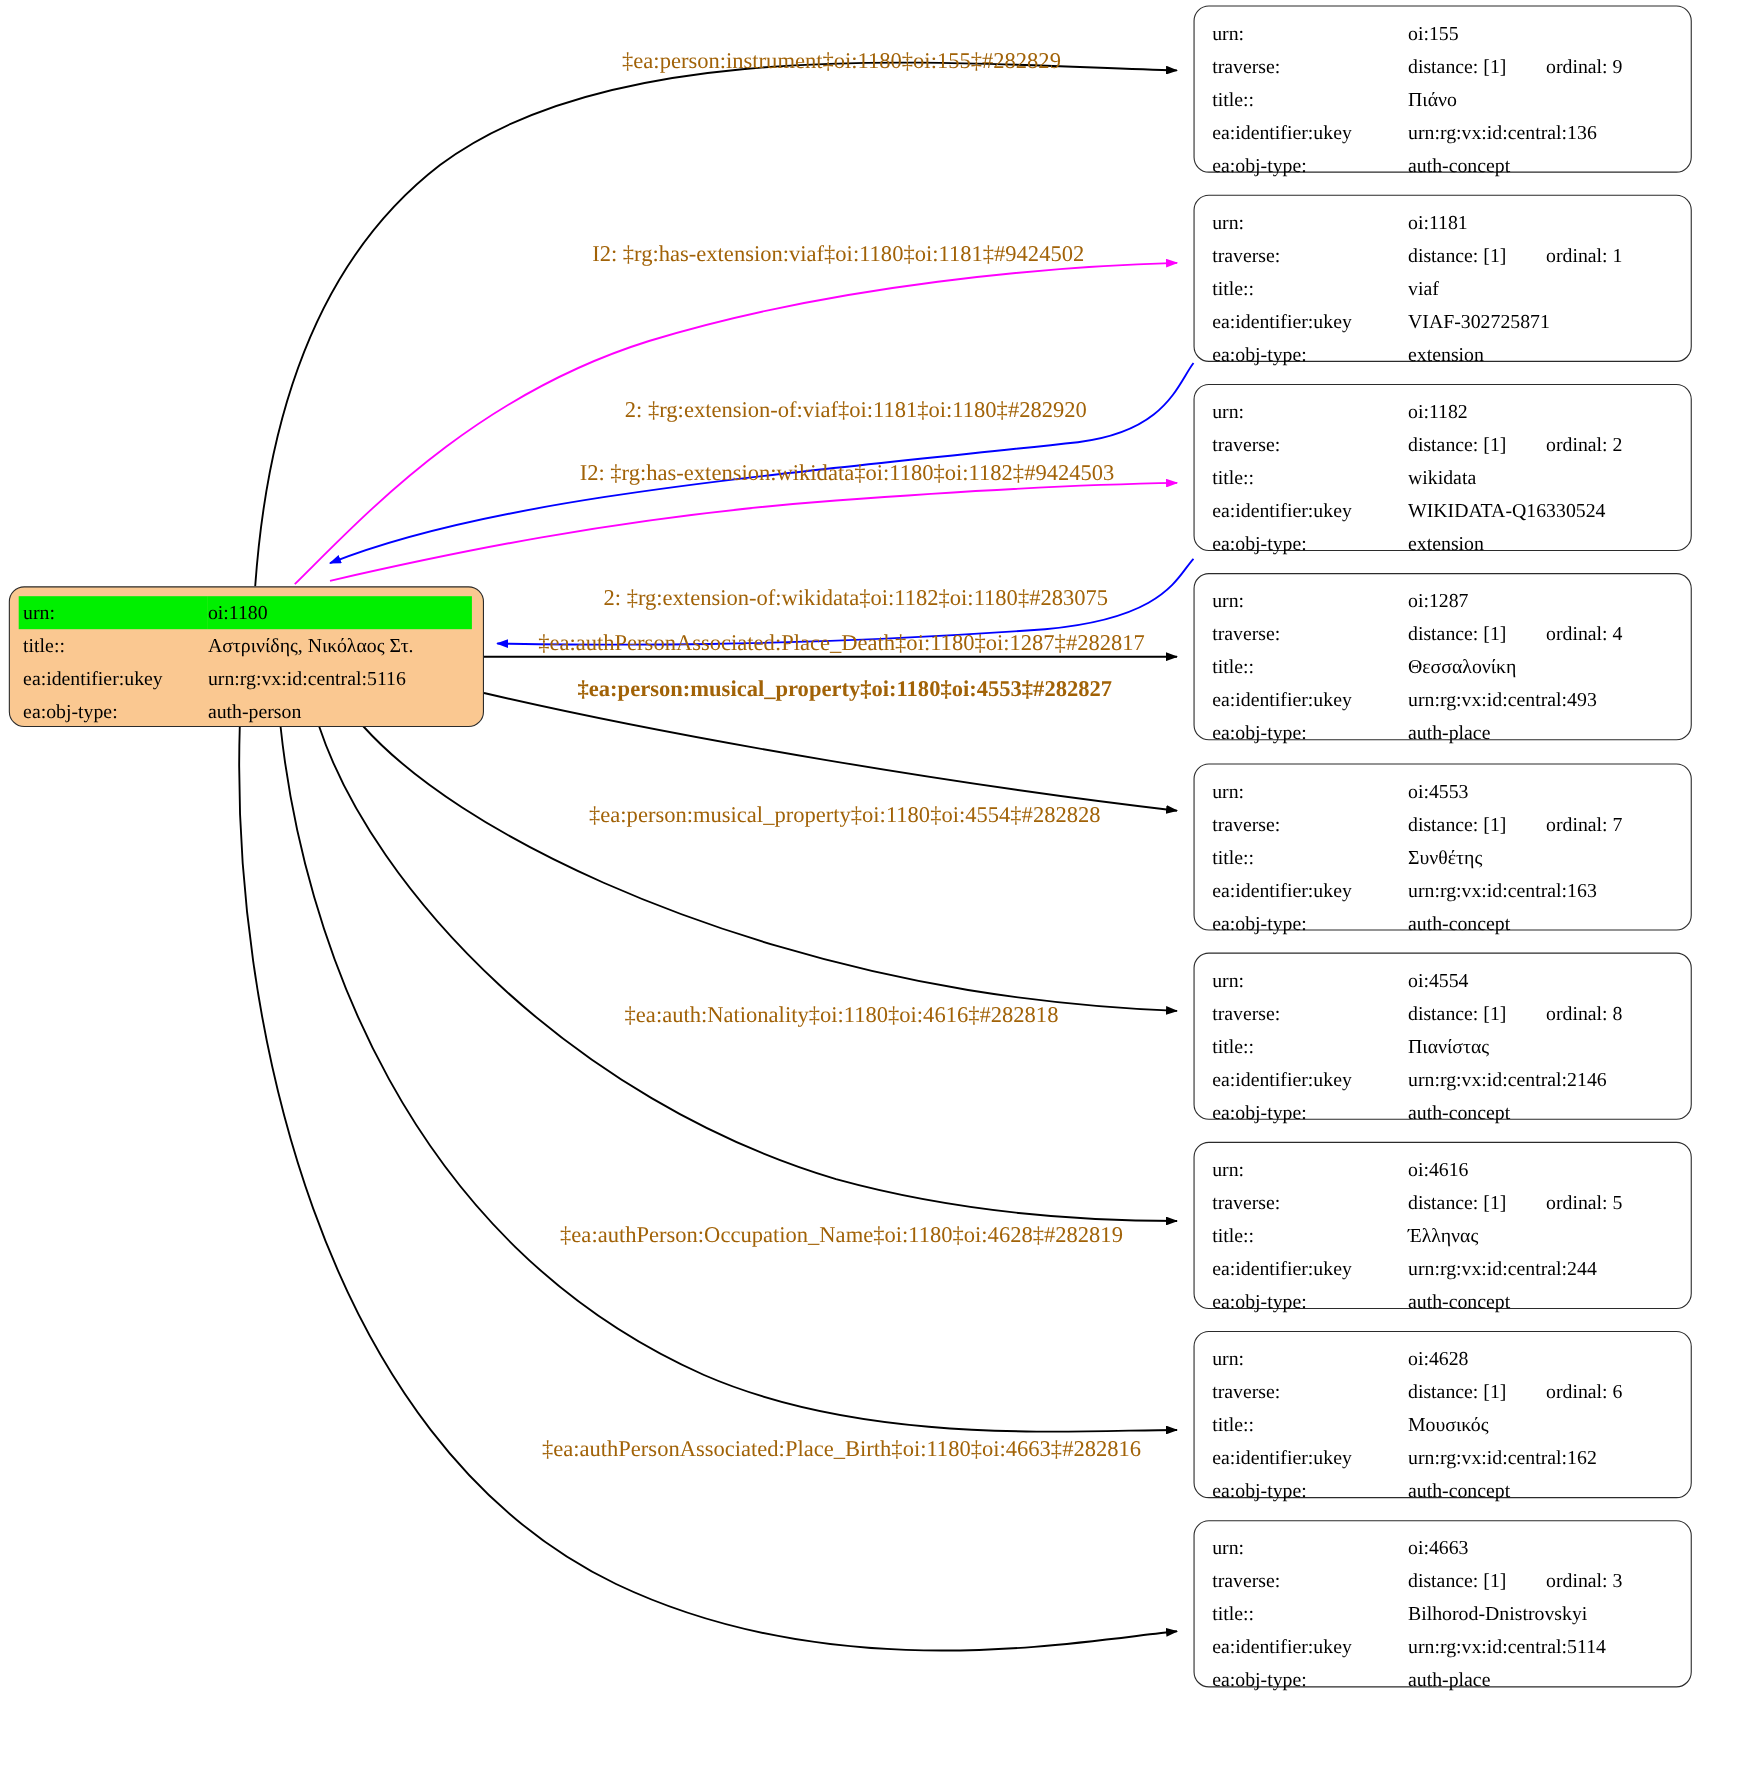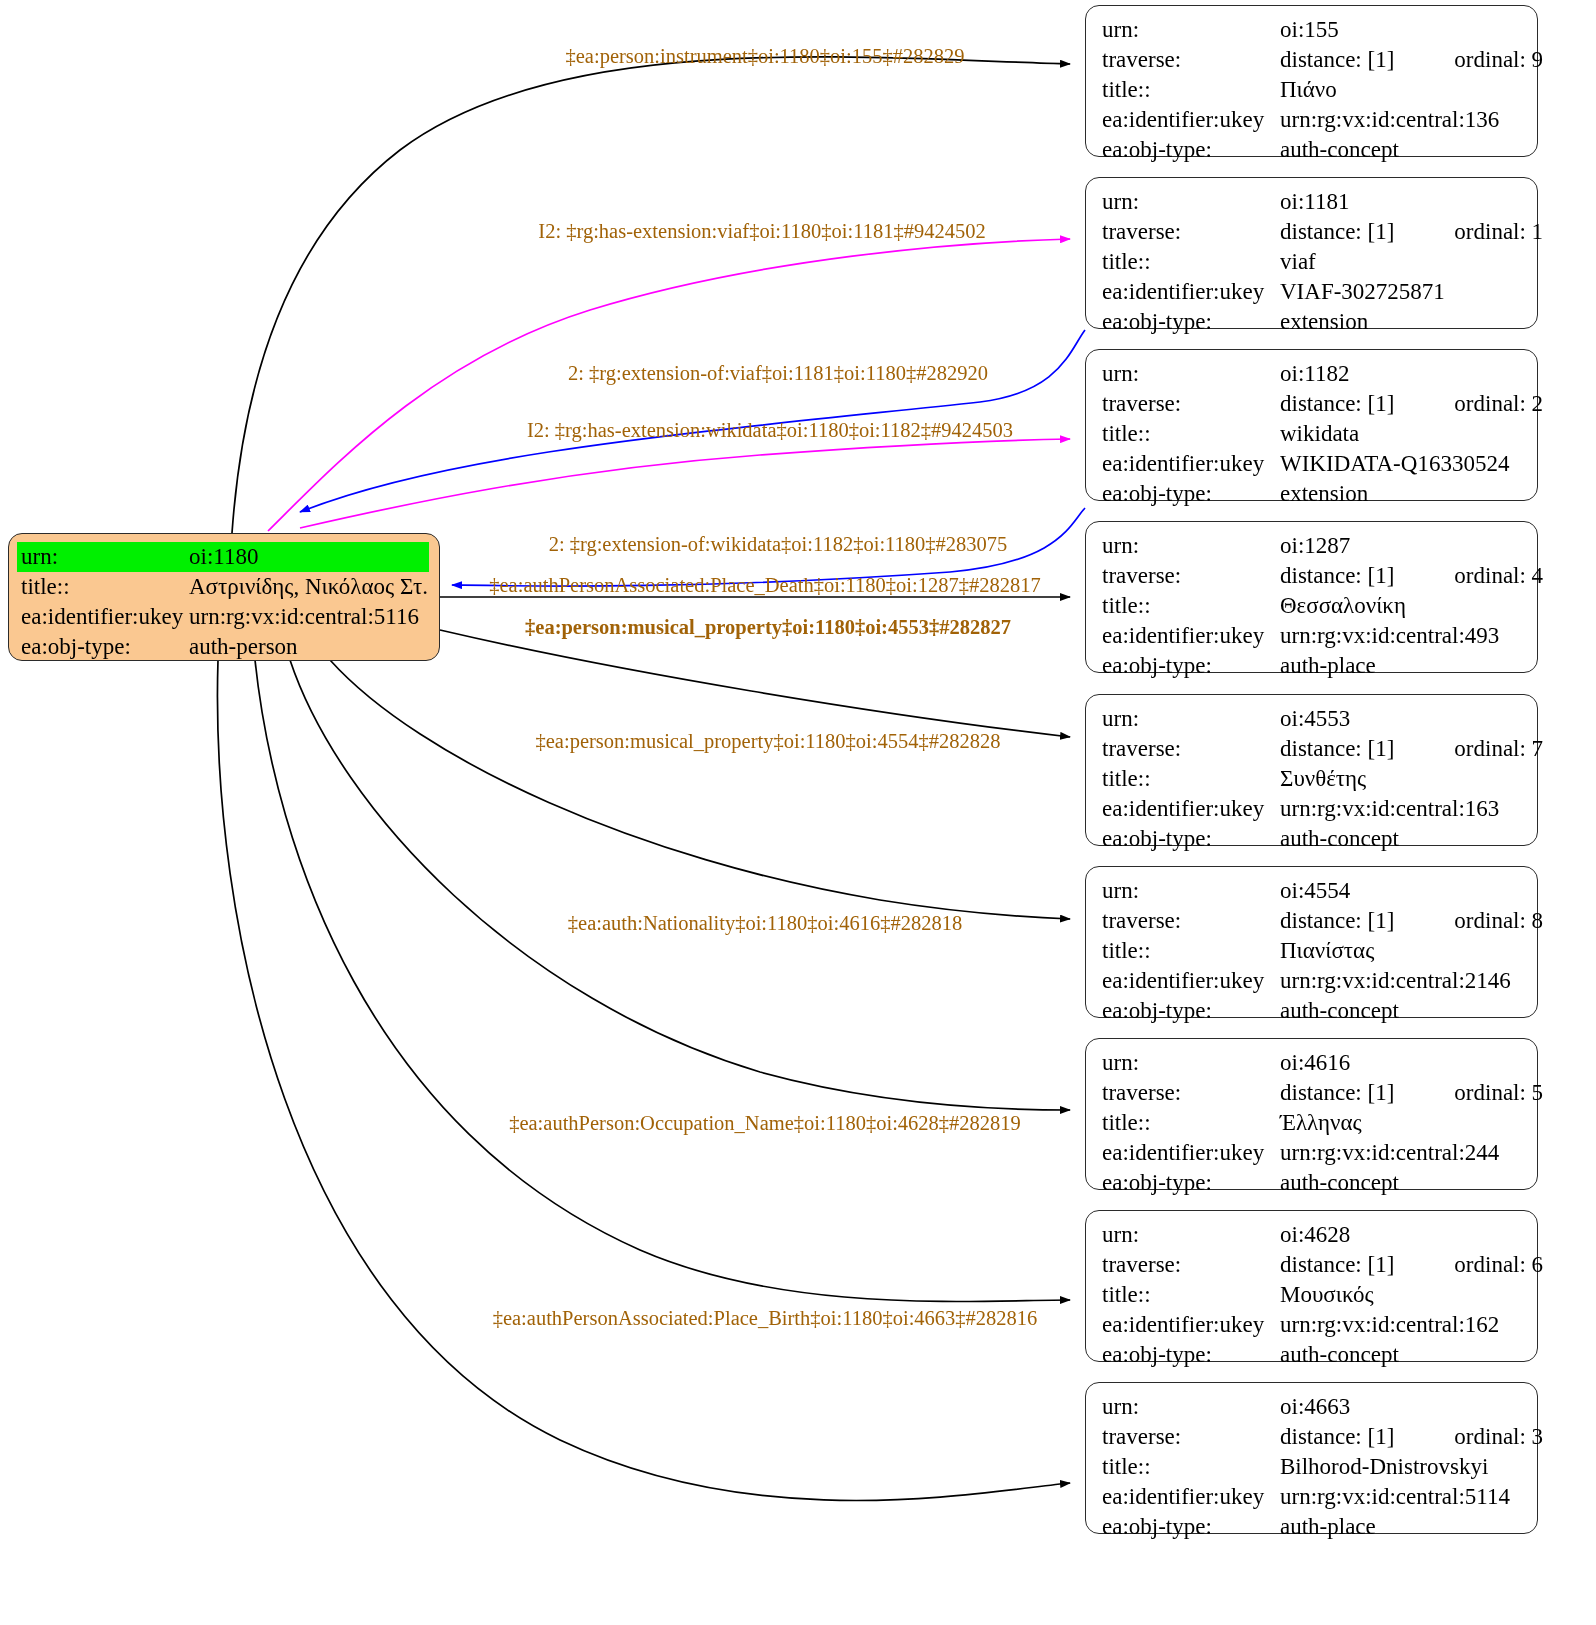--- a/index.html
+++ b/index.html
@@ -35,34 +35,34 @@
     border: 1.3px solid #2b2b2b;
     border-radius: 14px;
     background: #ffffff;
     padding: 9px 14px 9px 16px;
   }
   .node .row {
     display: flex;
     align-items: baseline;
     height: 30px;
     line-height: 30px;
-    font-size: 23px;
+    font-size: 18px;
     color: #000;
     white-space: nowrap;
   }
   .node .k {
     width: 178px;
     flex: 0 0 178px;
   }
   .node .v {
     flex: 1 1 auto;
   }
   .node .v .ord {
     display: inline-block;
-    margin-left: 60px;
+    margin-left: 36px;
     text-align: center;
   }
 
   
   .node.root {
     background: #fac891;
     border-color: #2b2b2b;
     padding: 8px 10px 8px 12px;
   }
   .node.root .row.hl .k,

